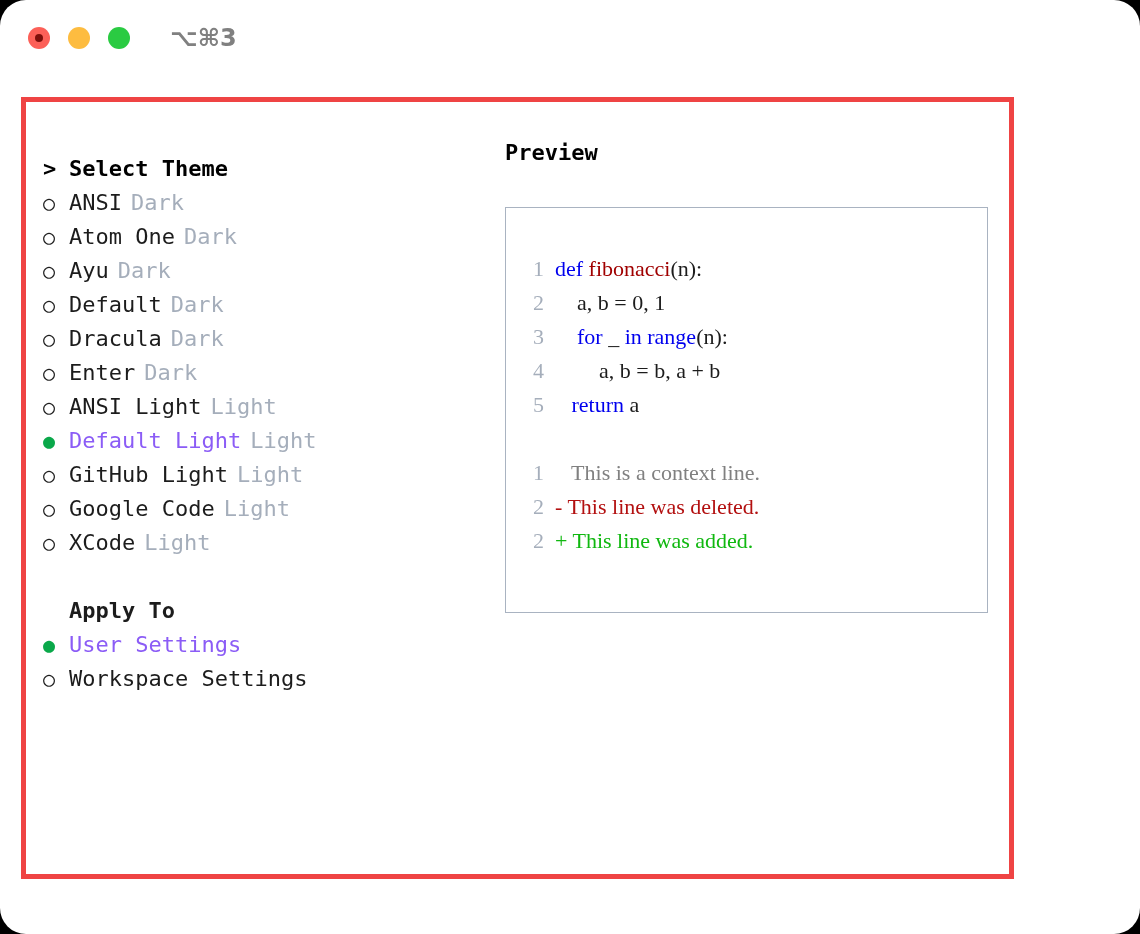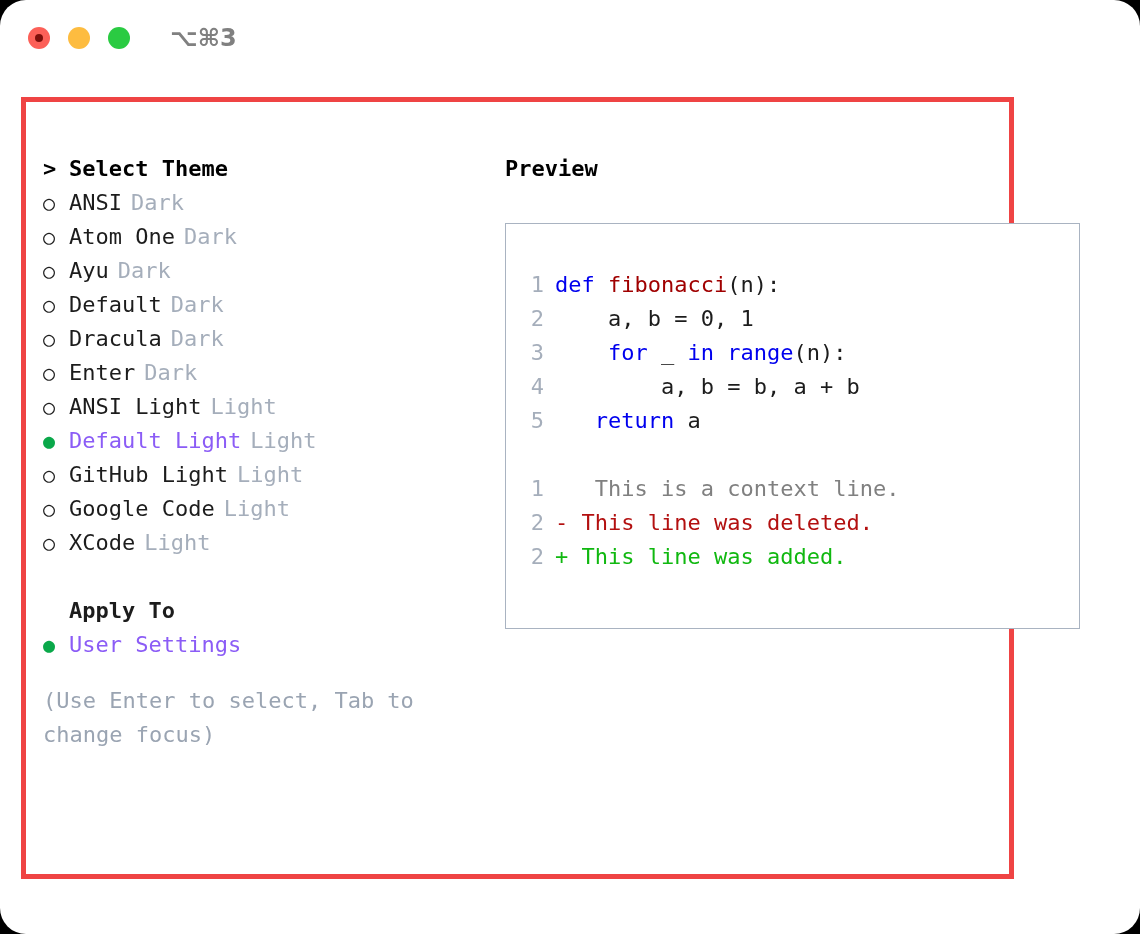--- a/index.html
+++ b/index.html
@@ -131,39 +131,40 @@
     font-size: 22px;
     line-height: 34px;
     color: #9aa4b2;
     width: 400px;
   }
 
   
   .right-col {
     position: absolute;
     left: 479px;
-    top: 50px;
+    top: 34px;
     width: 500px;
   }
 
   .preview-title {
     font-size: 22px;
     font-weight: bold;
     color: #000000;
     line-height: 34px;
   }
 
   .preview-box {
     margin-top: 37px;
-    width: 575px;
+    width: 483px;
     height: 406px;
     border: 1px solid #a9b3c1;
     box-sizing: border-box;
     background: #ffffff;
     position: relative;
+    font-family: Liberation Serif, serif;
   }
 
   .code-area {
     position: absolute;
     left: 12px;
     top: 44px;
     right: 8px;
   }
 
   .code-line {
@@ -227,23 +228,23 @@
         </div>
 
       <div class="spacer-row"></div>
 
       <div class="row section-header">
         <span class="pad"></span><span>Apply To</span>
       </div>
 
       <div id="apply-items">
           <div class="row"><span class="marker selected">●</span><span class="item-label selected">User Settings</span></div>
+          <div class="row"><span class="marker">○</span><span class="item-label">Workspace Settings</span></div>
         </div>
 
-      <div class="hint">(Use Enter to select, Tab to change focus)</div>
     </div>
 
     <div class="right-col">
       <div class="preview-title">Preview</div>
 
       <div class="preview-box">
         <div class="code-area">
           <div id="code-lines">
               <div class="code-line"><span class="lineno">1</span><span class="tok-kw">def </span><span class="tok-fn">fibonacci</span><span class="tok-plain">(n):</span></div>
               <div class="code-line"><span class="lineno">2</span><span class="tok-plain">    a, b = 0, 1</span></div>

